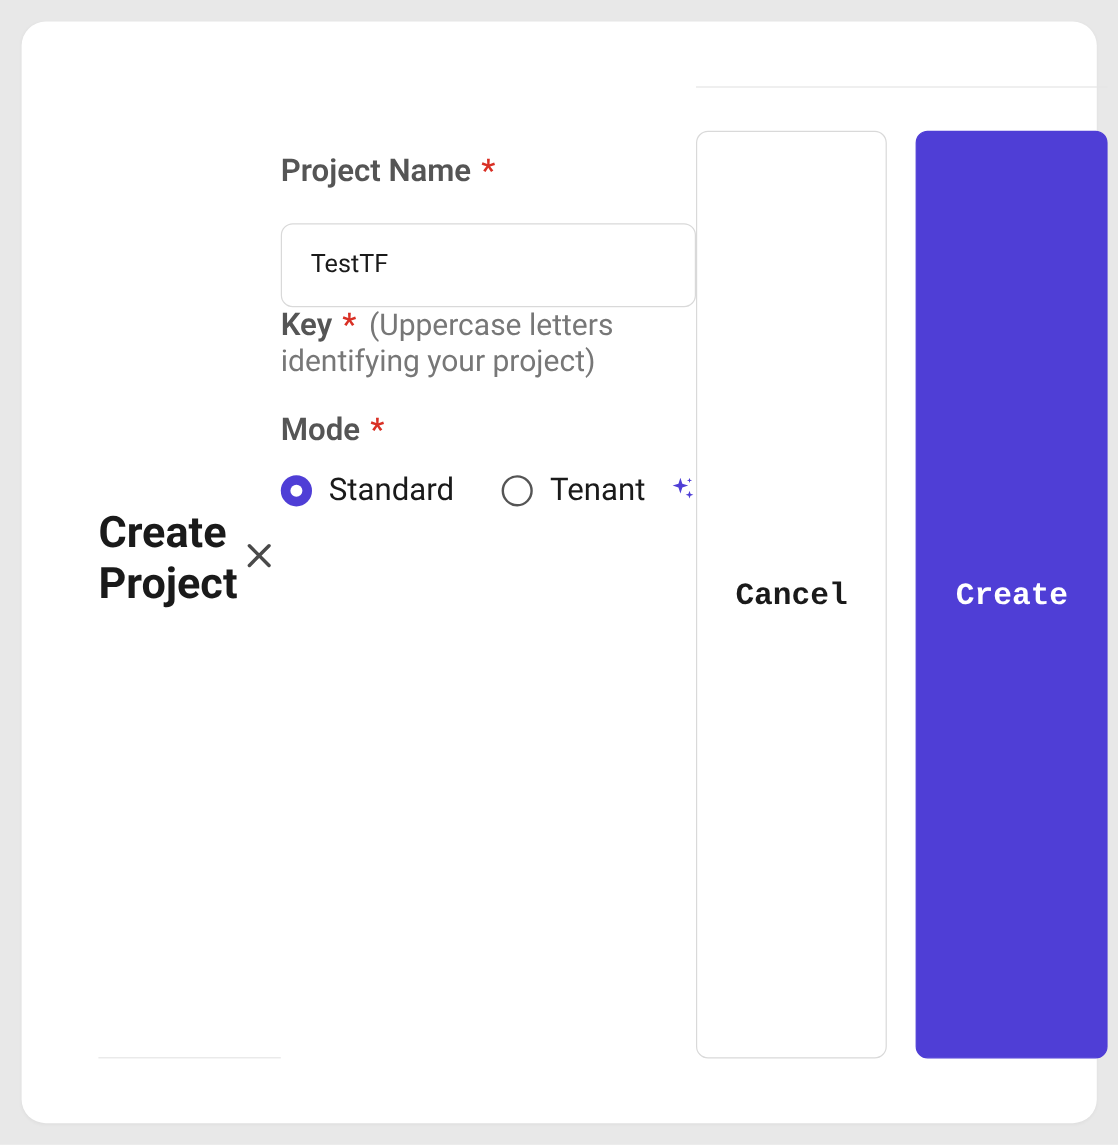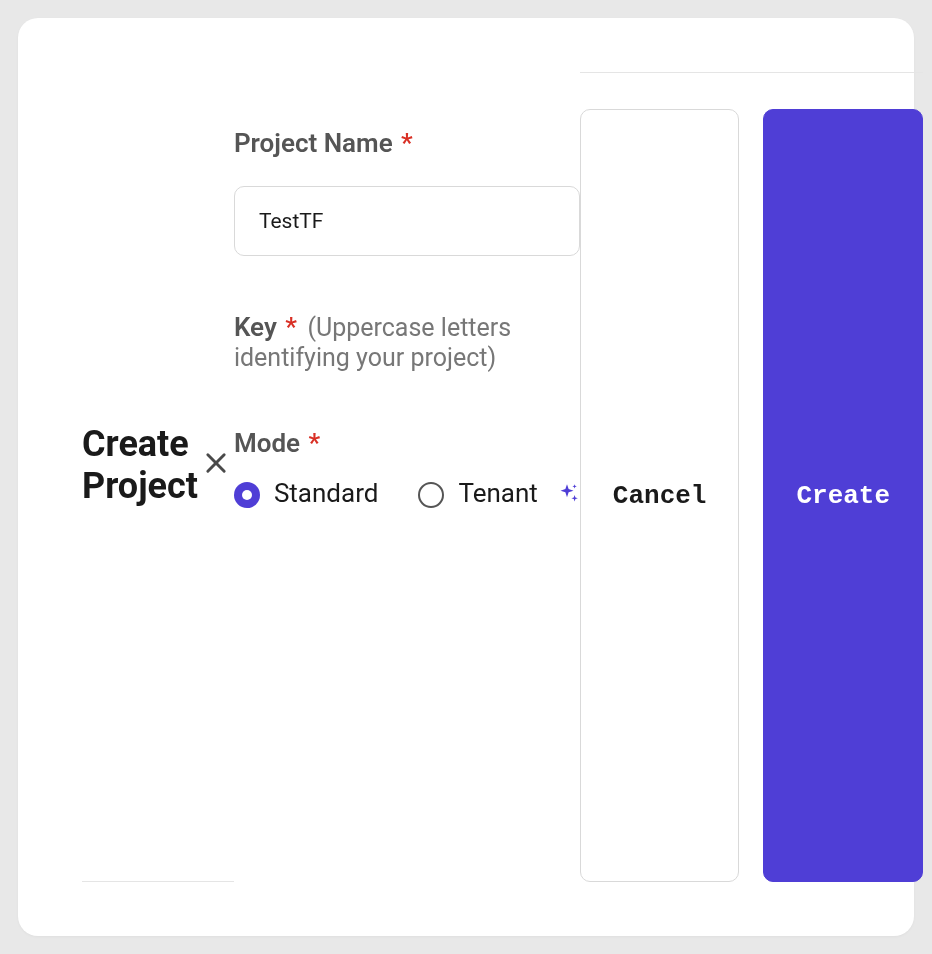--- a/index.html
+++ b/index.html
@@ -51,21 +51,20 @@
     }
     .close-btn svg {
       width: 28px;
       height: 28px;
     }
     .form-body {
       flex: 1;
       padding-top: 56px;
     }
     .form-group {
-      margin-bottom: 56px;
     }
     .form-label {
       display: block;
       font-size: 26px;
       font-weight: 600;
       color: #555;
       margin-bottom: 28px;
     }
     .form-label-mode {
       margin-bottom: 20px;
@@ -94,21 +93,21 @@
       border: 2px solid #1a1a1a;
       padding: 21px 23px;
     }
     .radio-group {
       display: flex;
       gap: 40px;
       align-items: center;
     }
     .radio-option {
       display: flex;
-      align-items: flex-end;
+      align-items: center;
       gap: 14px;
       cursor: pointer;
     }
     .radio-circle {
       width: 26px;
       height: 26px;
       border-radius: 50%;
       display: flex;
       align-items: center;
       justify-content: center;

